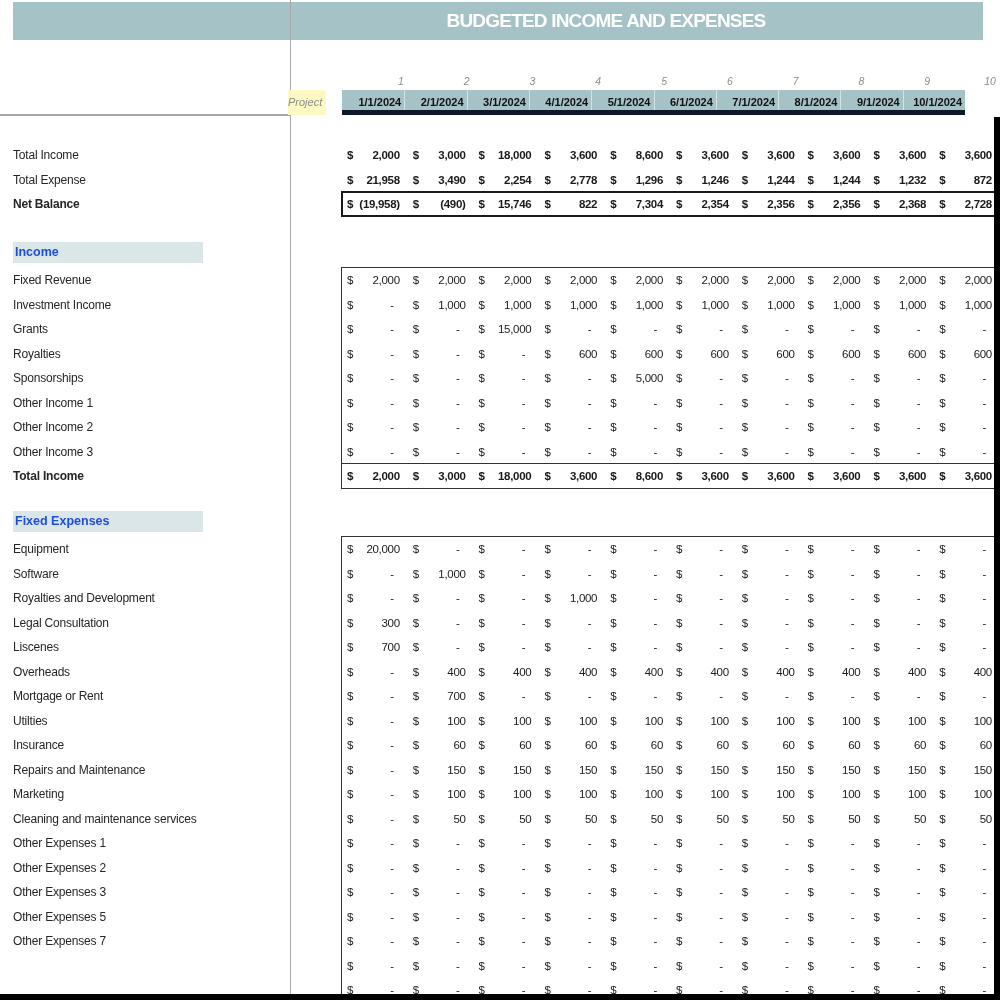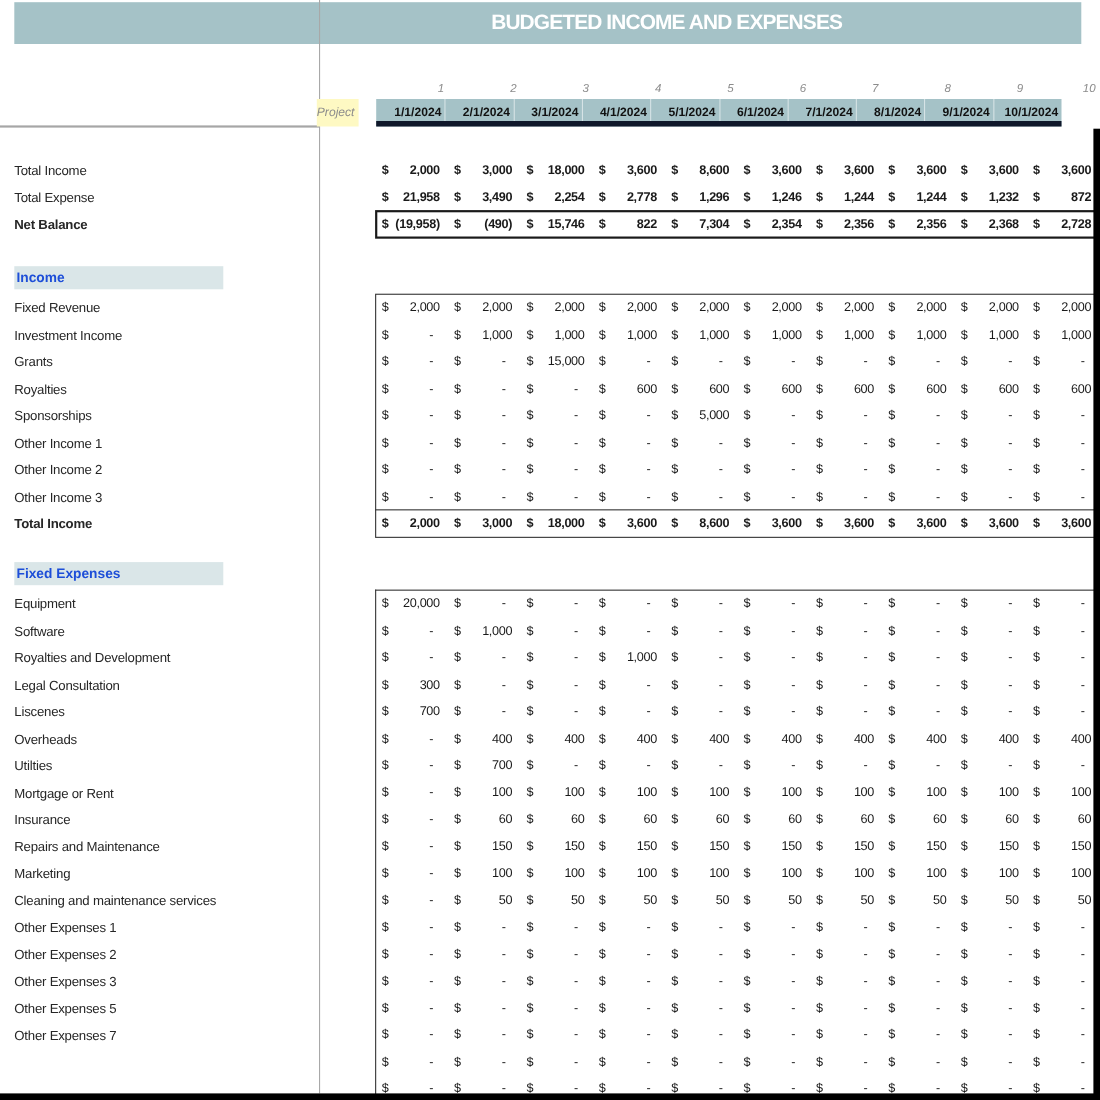--- a/index.html
+++ b/index.html
@@ -631,22 +631,22 @@
   <div class="secbar" style="top:511px">
     <span>Fixed Expenses</span>
   </div>
   <div class="lcol" style="top:537px">
       <div class="lrow">Equipment</div>
       <div class="lrow">Software</div>
       <div class="lrow">Royalties and Development</div>
       <div class="lrow">Legal Consultation</div>
       <div class="lrow">Liscenes</div>
       <div class="lrow">Overheads</div>
+      <div class="lrow">Mortgage or Rent</div>
       <div class="lrow">Utilties</div>
-      <div class="lrow">Mortgage or Rent</div>
       <div class="lrow">Insurance</div>
       <div class="lrow">Repairs and Maintenance</div>
       <div class="lrow">Marketing</div>
       <div class="lrow">Cleaning and maintenance services</div>
       <div class="lrow">Other Expenses 1</div>
       <div class="lrow">Other Expenses 2</div>
       <div class="lrow">Other Expenses 3</div>
       <div class="lrow">Other Expenses 5</div>
       <div class="lrow">Other Expenses 7</div>
     </div>

